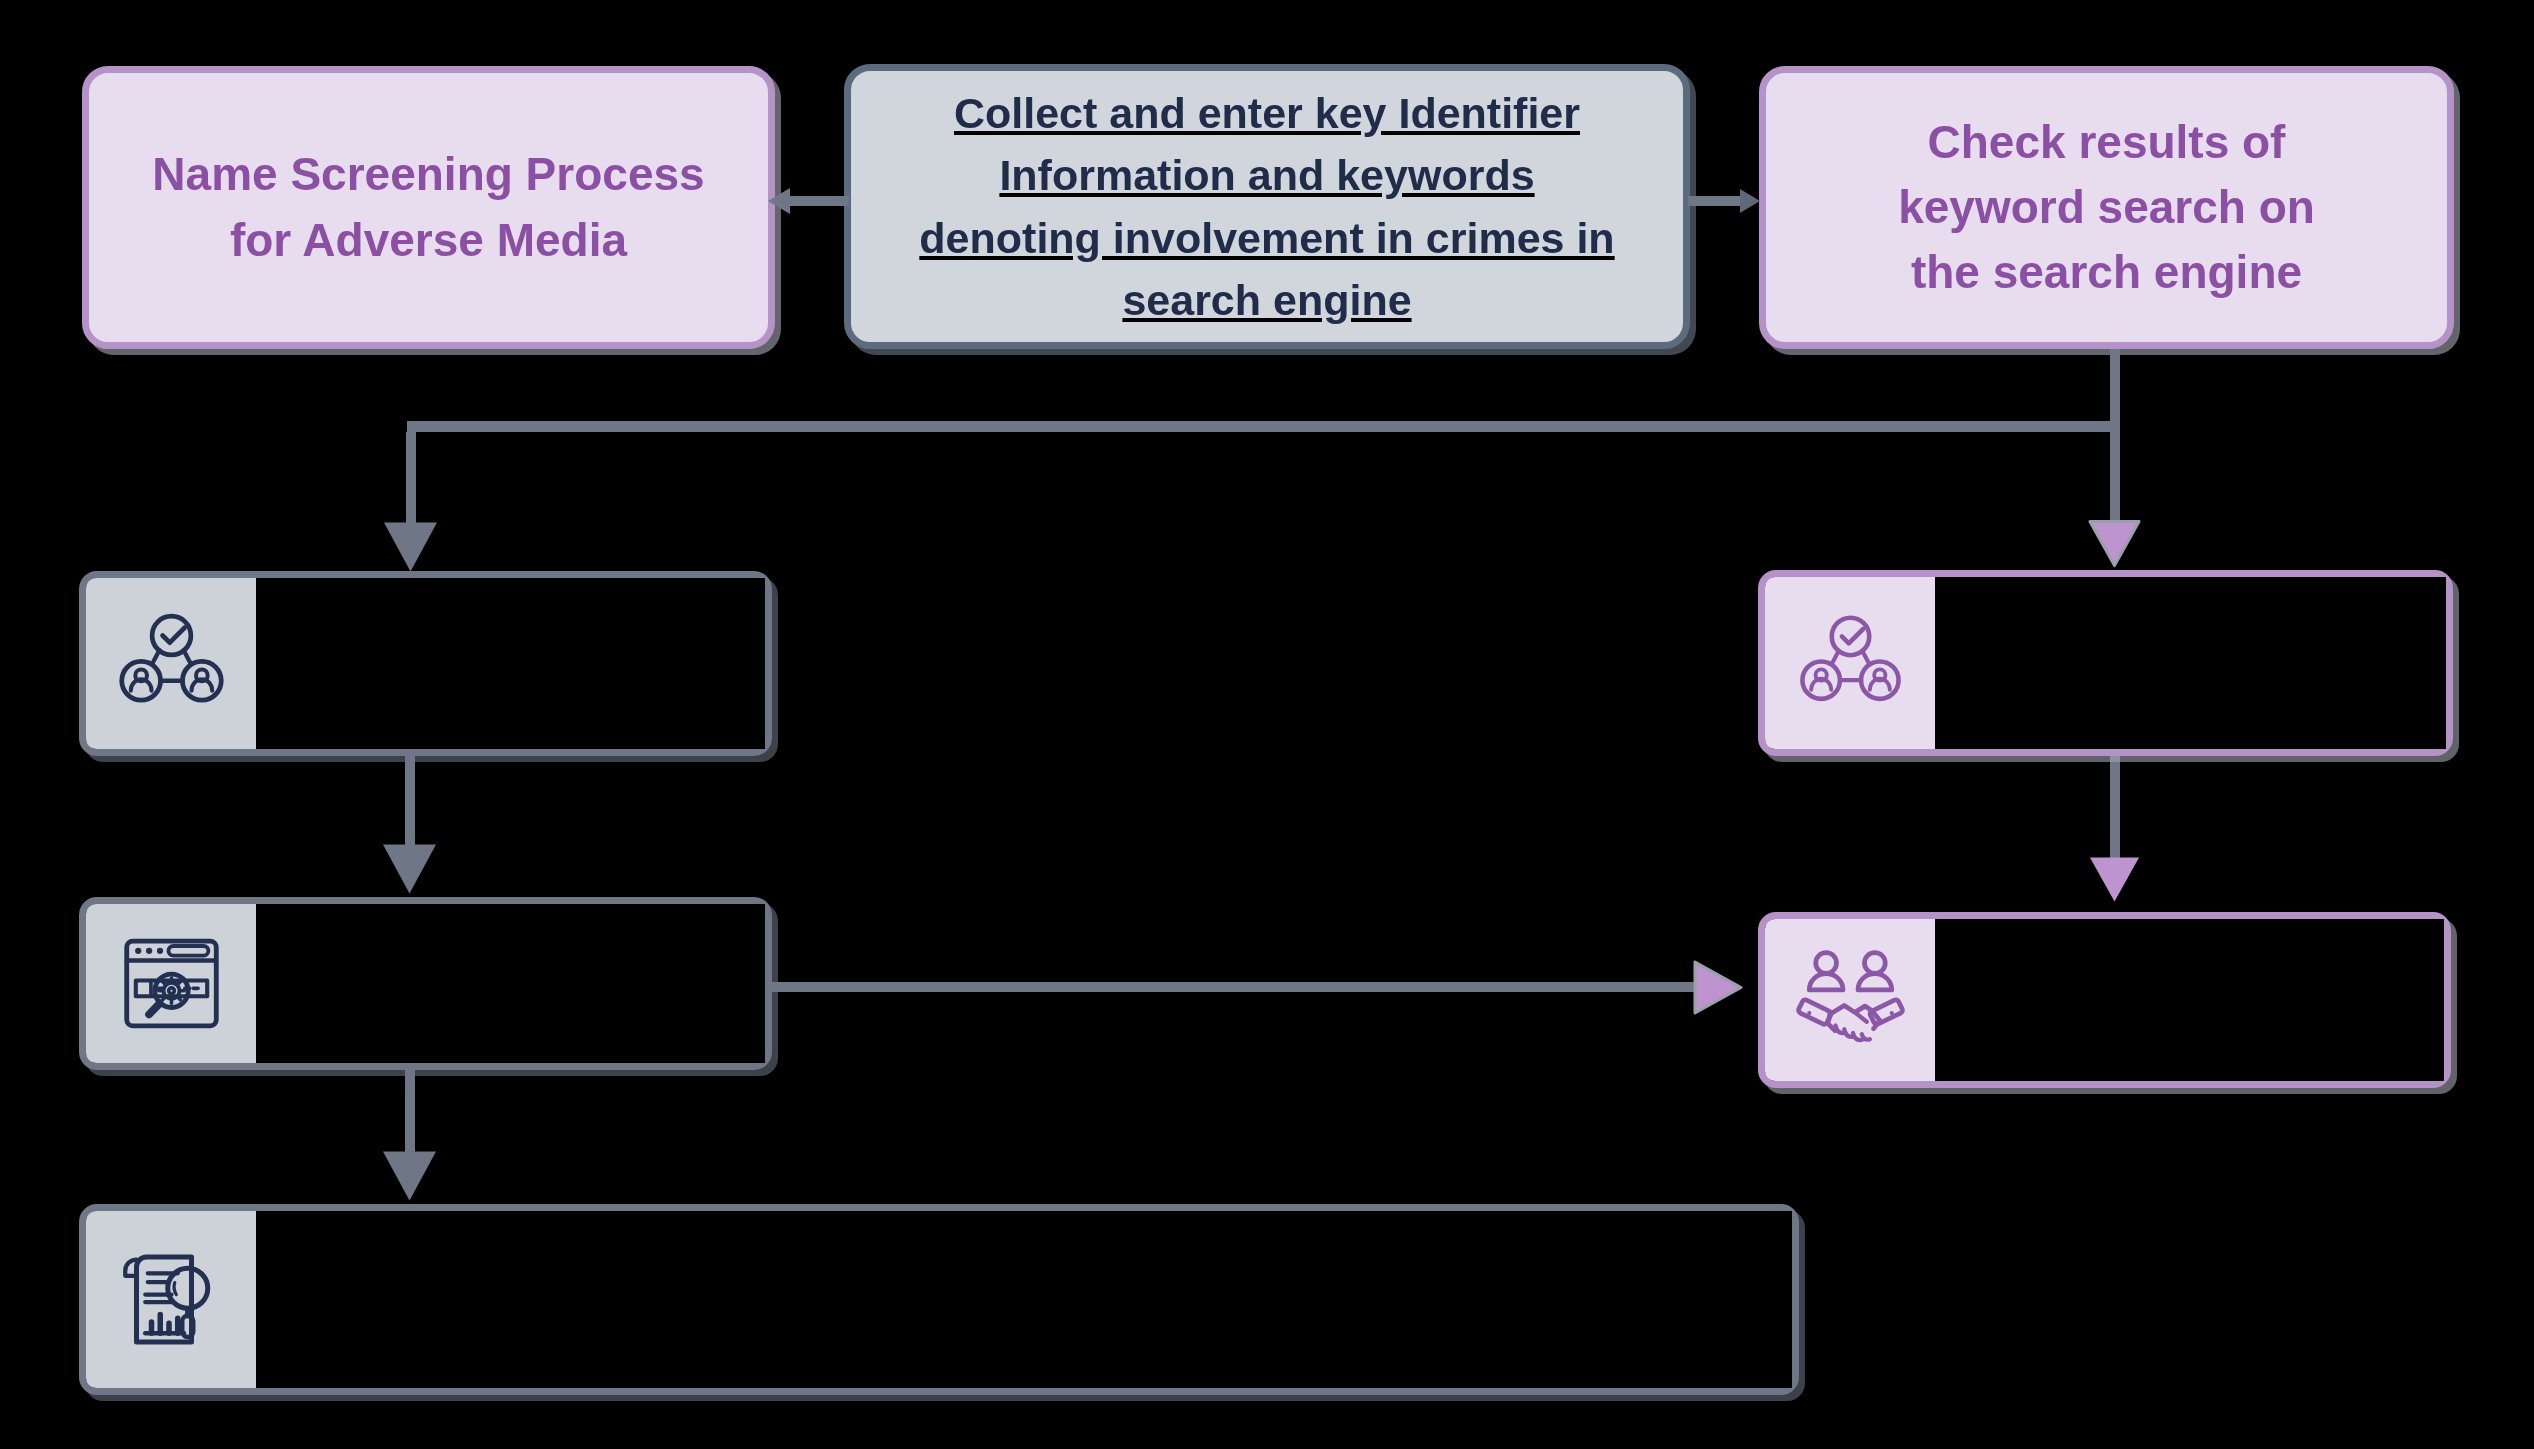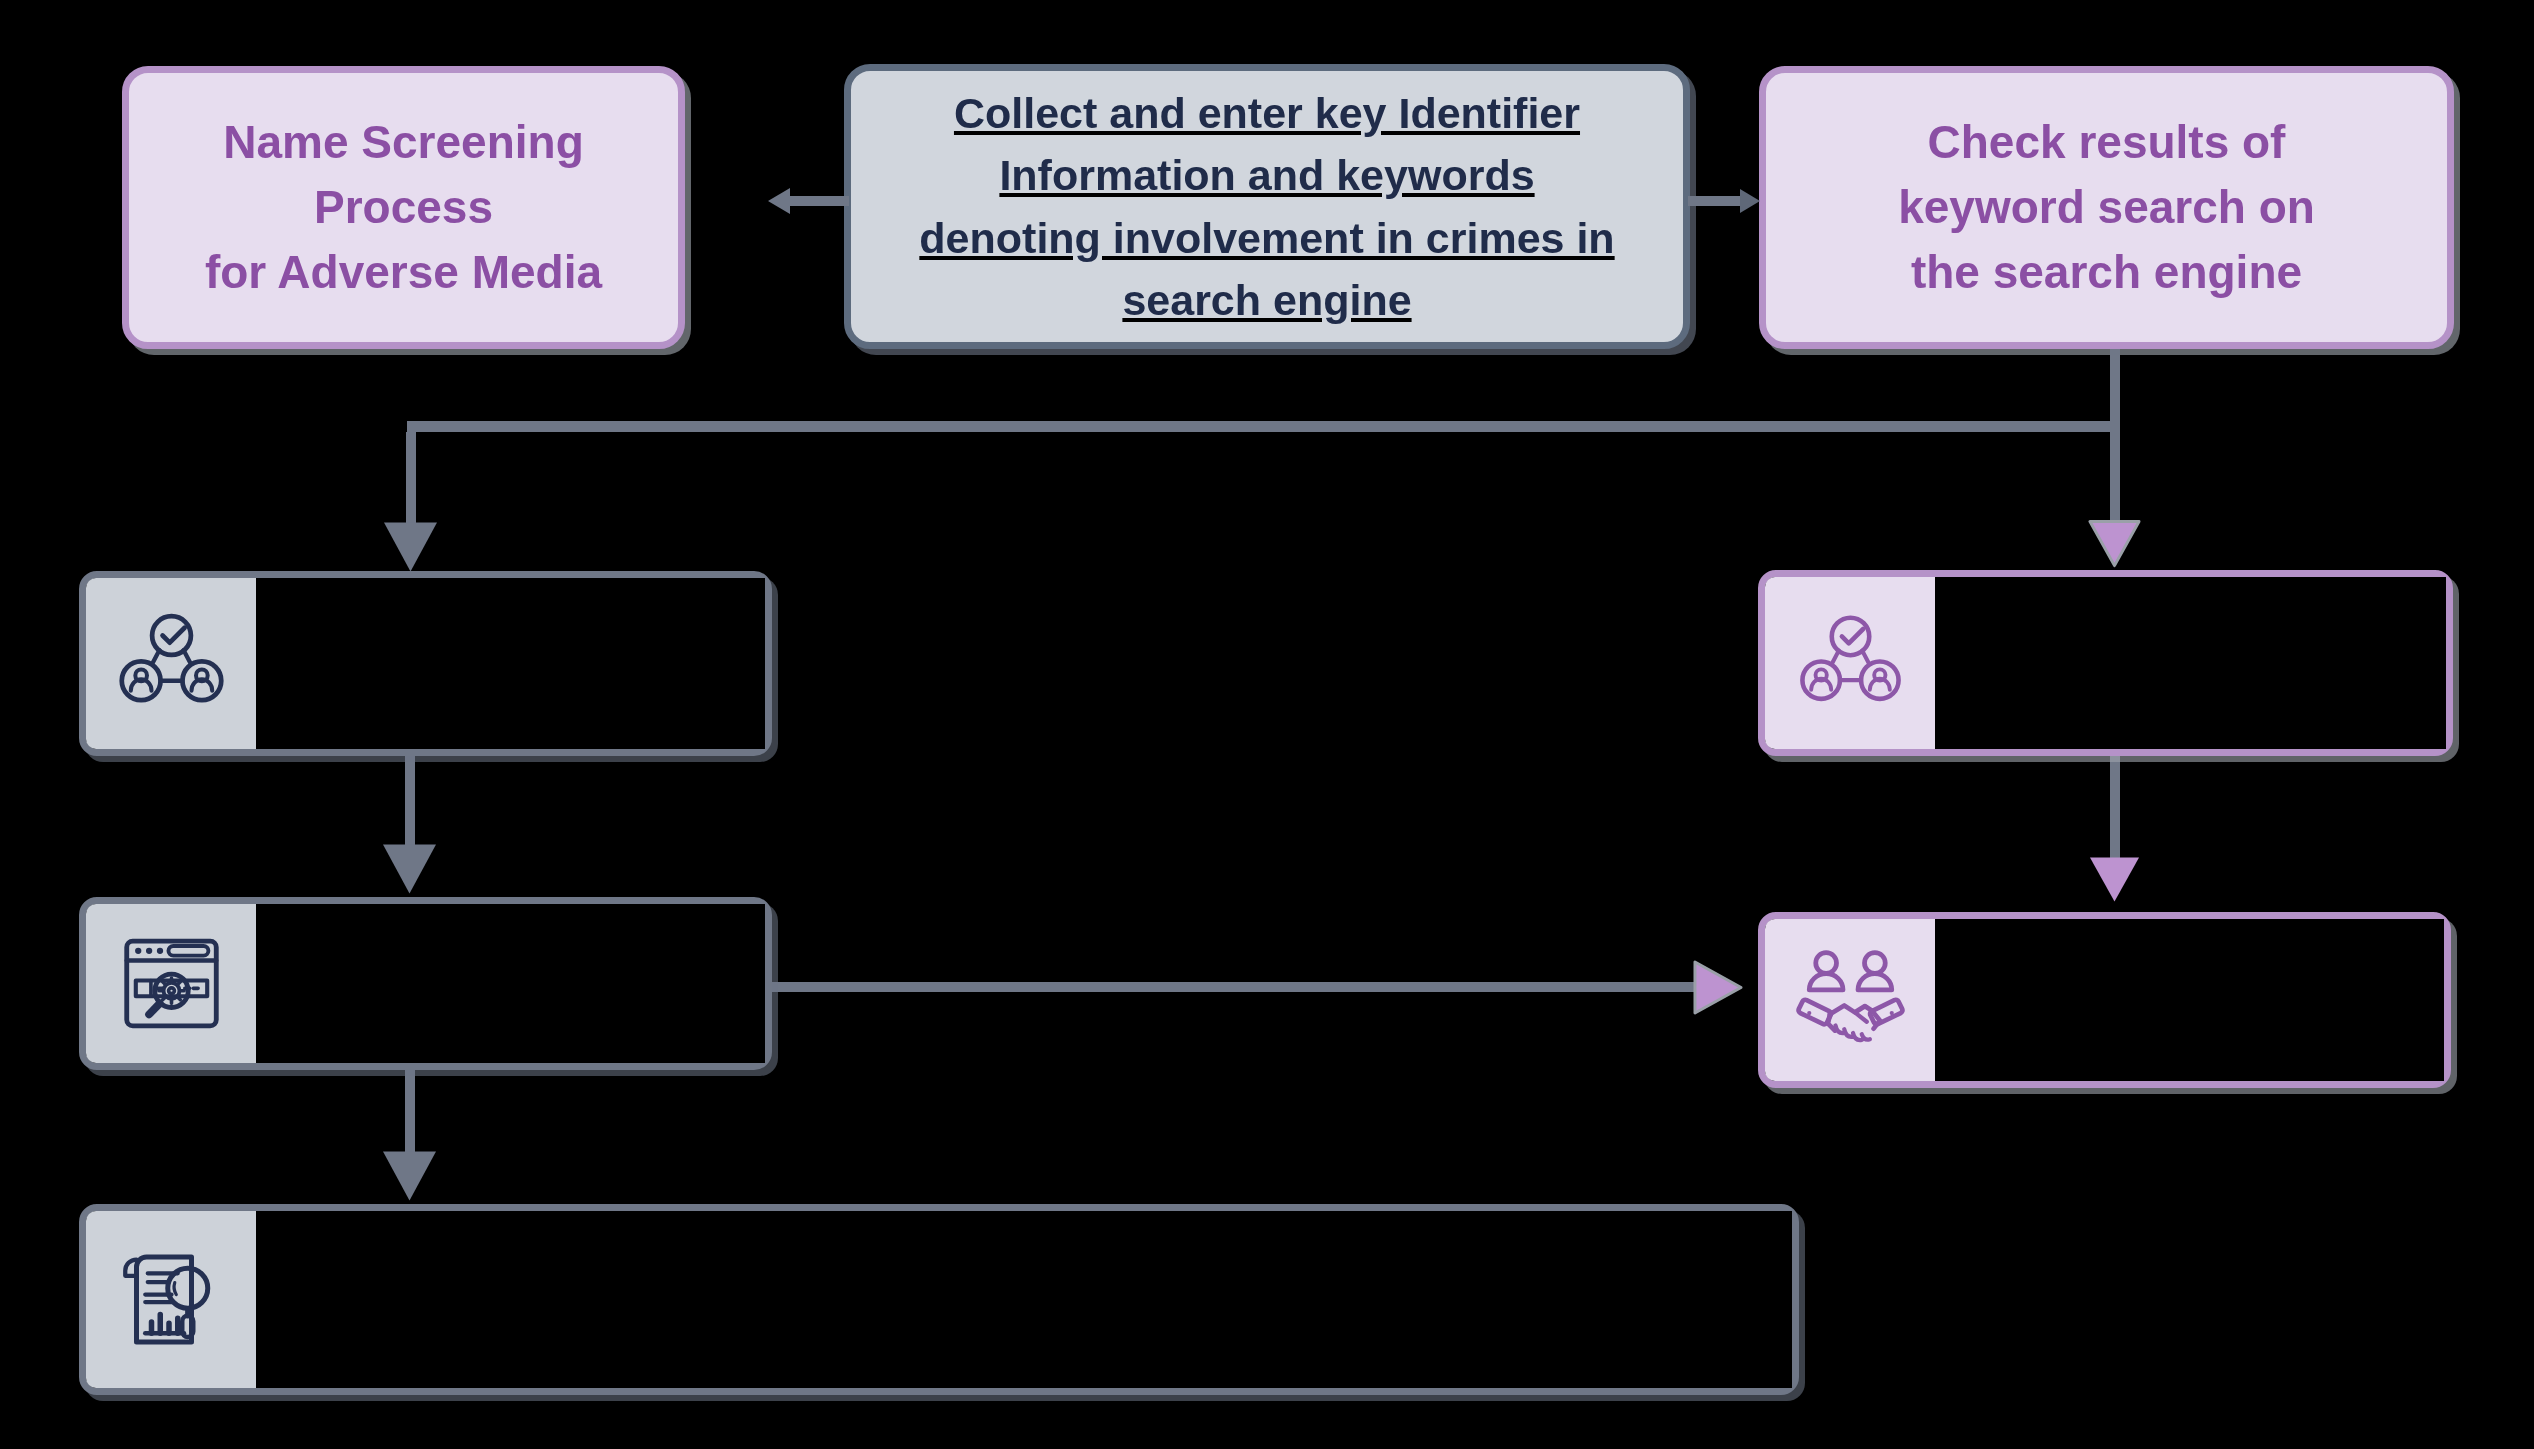--- a/index.html
+++ b/index.html
@@ -16,21 +16,21 @@
   .node.purple{
     background:var(--lavender);border:7px solid var(--purple_border);
     box-shadow:6px 6px 0 0 rgba(150,156,165,.65);
   }
   .node.purple .label{color:var(--purple_text);font-size:46px;line-height:1.42;}
   .node.grayblue{
     background:var(--gray_fill);border:7px solid var(--grayblue_border);
     box-shadow:6px 6px 0 0 rgba(110,119,135,.6);
   }
   .node.grayblue .label{color:var(--navy);font-size:43px;line-height:1.45;}
-  #node-title {left:82px;top:66px;width:563px;height:283px;padding:16px 40px;margin-left:40px;}
+  #node-title {left:82px;top:66px;width:693px;height:283px;padding:16px 40px;}
   #node-collect{left:844px;top:64px;width:846px;height:285px;padding:16px 30px;text-decoration:underline;}
   #node-check {left:1759px;top:66px;width:695px;height:283px;padding:0 89px;text-align:center;}
   
   .step{position:absolute;box-sizing:border-box;display:flex;border-radius:18px;}
   .step.gray{
     border:7px solid var(--step_border_gray);background:#000;
     box-shadow:6px 6px 0 0 rgba(110,119,135,.55);
   }
   .step.purple{
     border:7px solid var(--purple_border);background:#000;

